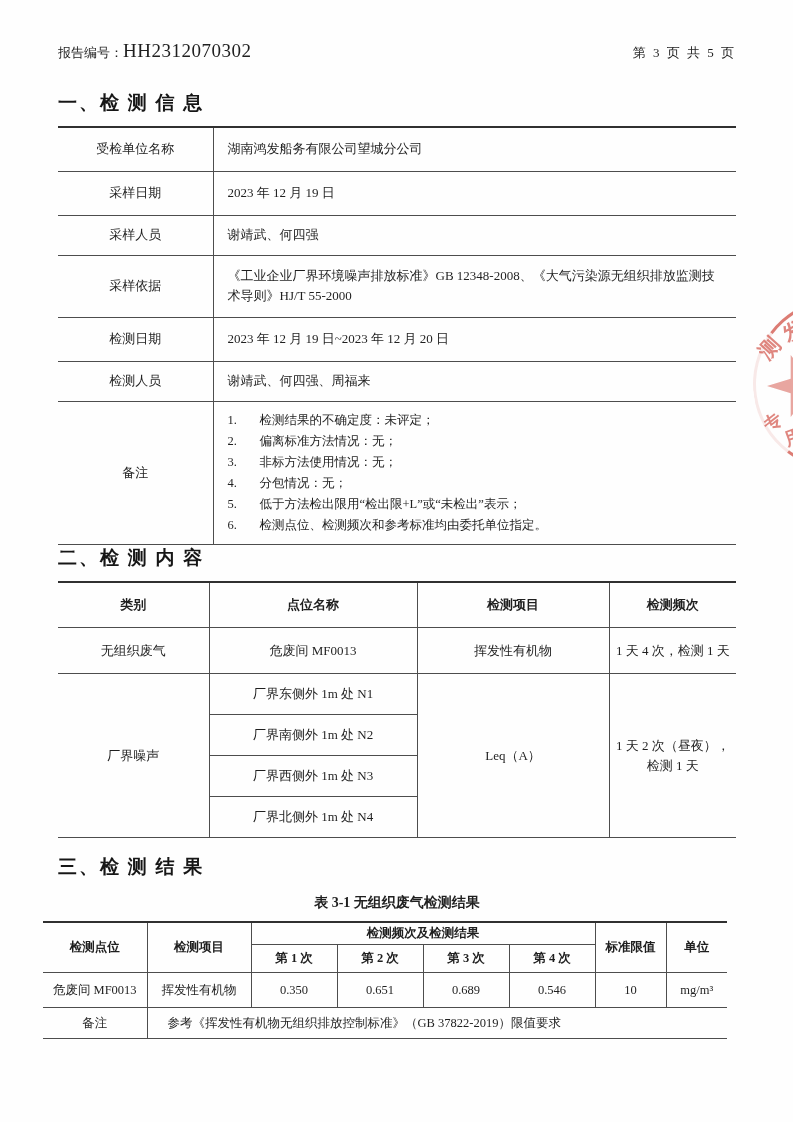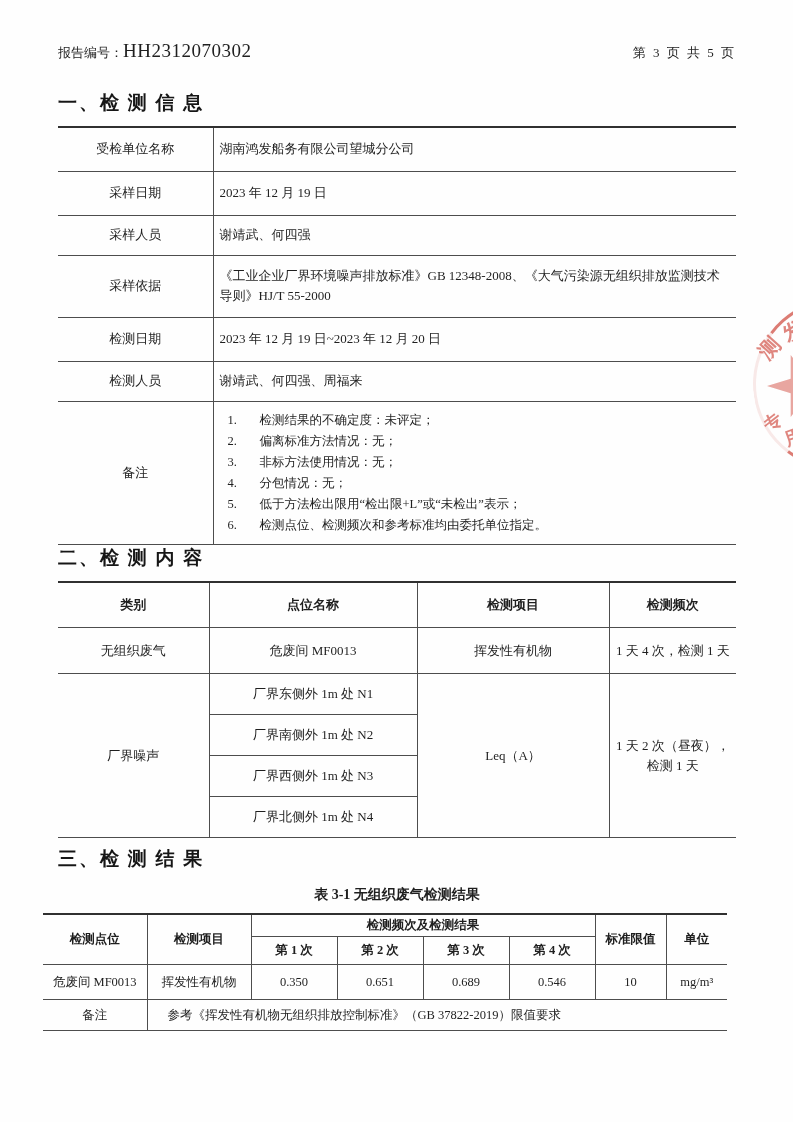--- a/index.html
+++ b/index.html
@@ -25,34 +25,34 @@
   .report-no { font-size: 13px; }
   .report-no .no { font-size: 19px; letter-spacing: 0.5px; }
   .page-info { font-size: 13px; letter-spacing: 2px; }
 
   
   .sec-title {
     font-size: 19px; font-weight: bold; letter-spacing: 2px;
     margin: 0 0 10px 0; color: #161616;
   }
   .sec-title.s2 { }
-  .sec-title.s3 { margin-top: 8px; }
+  .sec-title.s3 { margin-top: 16px; }
 
   
   table { border-collapse: collapse; table-layout: fixed; }
   td, th { border: 1px solid #4d4d4d; font-weight: normal; }
   
   tr > *:first-child { border-left: none; }
   tr > *:last-child  { border-right: none; }
   thead tr:first-child > *, table tr.toprow > * { border-top: 2px solid #303030; }
 
   
   .t1 { width: 678px; font-size: 13px; }
   .t1 .lbl { width: 155px; text-align: center; color: #232323; }
-  .t1 .val { text-align: left; padding: 6px 10px 6px 6px; line-height: 1.55; }
+  .t1 .val { text-align: left; padding: 6px 10px 6px 14px; line-height: 1.55; }
   .t1 tr.h44 td { height: 44px; }
   .t1 tr.h40 td { height: 40px; }
   .t1 tr.h62 td { height: 62px; }
   .remarks { padding: 8px 10px 8px 14px !important; }
   .remark-item { display: flex; line-height: 21px; font-size: 12.5px; }
   .remark-item .num { width: 32px; flex: none; }
 
   
   .t2 { width: 678px; font-size: 13px; }
   .t2 td, .t2 th { text-align: center; padding: 2px 6px; line-height: 1.5; }

